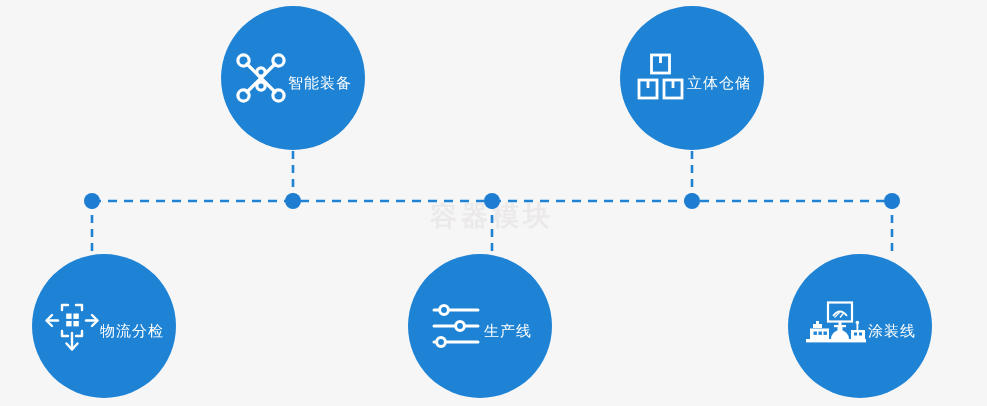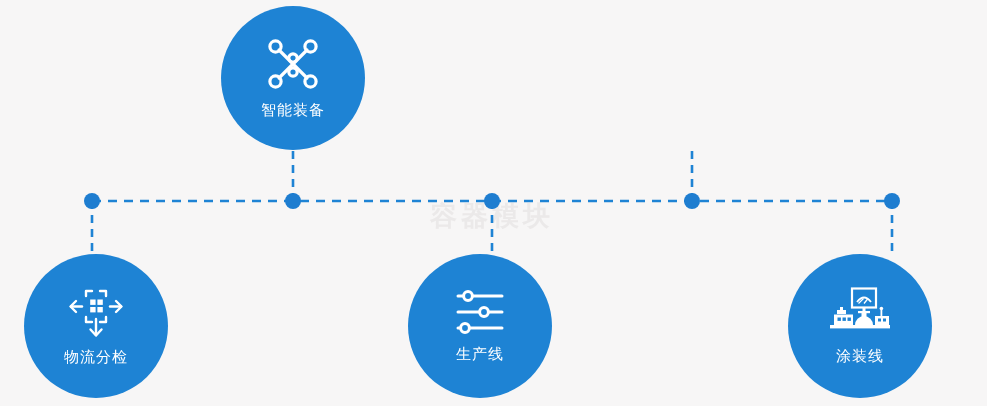--- a/index.html
+++ b/index.html
@@ -34,21 +34,20 @@
     left: 0;
     top: 0;
     width: 987px;
     height: 406px;
   }
   .node {
     position: absolute;
     border-radius: 50%;
     background: #1e83d4;
     display: flex;
-    flex-direction: column;
     align-items: center;
     justify-content: center;
   }
   .node .ico {
     display: block;
     line-height: 0;
   }
   .node .label {
     color: #ffffff;
     font-size: 15px;
@@ -92,22 +91,35 @@
         <circle cx="44.5" cy="9.5" r="5.6"></circle>
         <circle cx="9.5" cy="44.5" r="5.6"></circle>
         <circle cx="44.5" cy="44.5" r="5.6"></circle>
         <circle cx="27" cy="21" r="4.2"></circle>
         <circle cx="27" cy="35" r="4.2"></circle>
       </svg>
     </span>
     <span class="label">智能装备</span>
   </div>
 
+  <div class="node" style="left:620px; top:6px; width:144px; height:144px;">
+    <span class="ico">
+      <svg width="54" height="52" viewBox="0 0 54 52" fill="none" stroke="#ffffff" stroke-width="2.8">
+        <rect x="18.5" y="3" width="18" height="18"></rect>
+        <line x1="27.5" y1="3" x2="27.5" y2="11"></line>
+        <rect x="6" y="28" width="18" height="18"></rect>
+        <line x1="15" y1="28" x2="15" y2="36"></line>
+        <rect x="31" y="28" width="18" height="18"></rect>
+        <line x1="40" y1="28" x2="40" y2="36"></line>
+      </svg>
+    </span>
+    <span class="label">立体仓储</span>
+  </div>
 
-  <div class="node" style="left:24px; top:254px; width:144px; height:144px;">
+  <div class="node" style="left:32px; top:254px; width:144px; height:144px;">
     <span class="ico">
       <svg width="56" height="52" viewBox="0 0 56 52" fill="none" stroke="#ffffff" stroke-width="2.4" stroke-linecap="round" stroke-linejoin="round">
 
         <polyline points="18,10 18,5 24,5"></polyline>
         <polyline points="32,5 38,5 38,10"></polyline>
         <polyline points="38,31 38,36 32,36"></polyline>
         <polyline points="24,36 18,36 18,31"></polyline>
 
         <rect x="22.2" y="13.5" width="5.4" height="5.4" fill="#ffffff" stroke="none"></rect>
         <rect x="29.4" y="13.5" width="5.4" height="5.4" fill="#ffffff" stroke="none"></rect>

